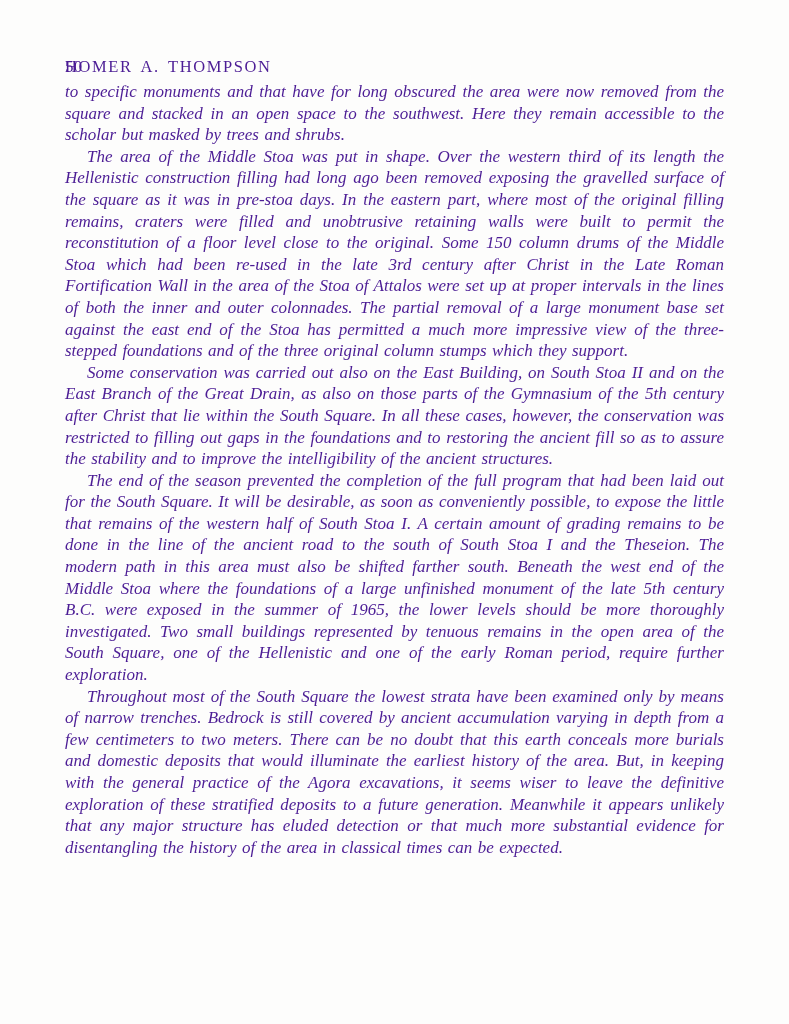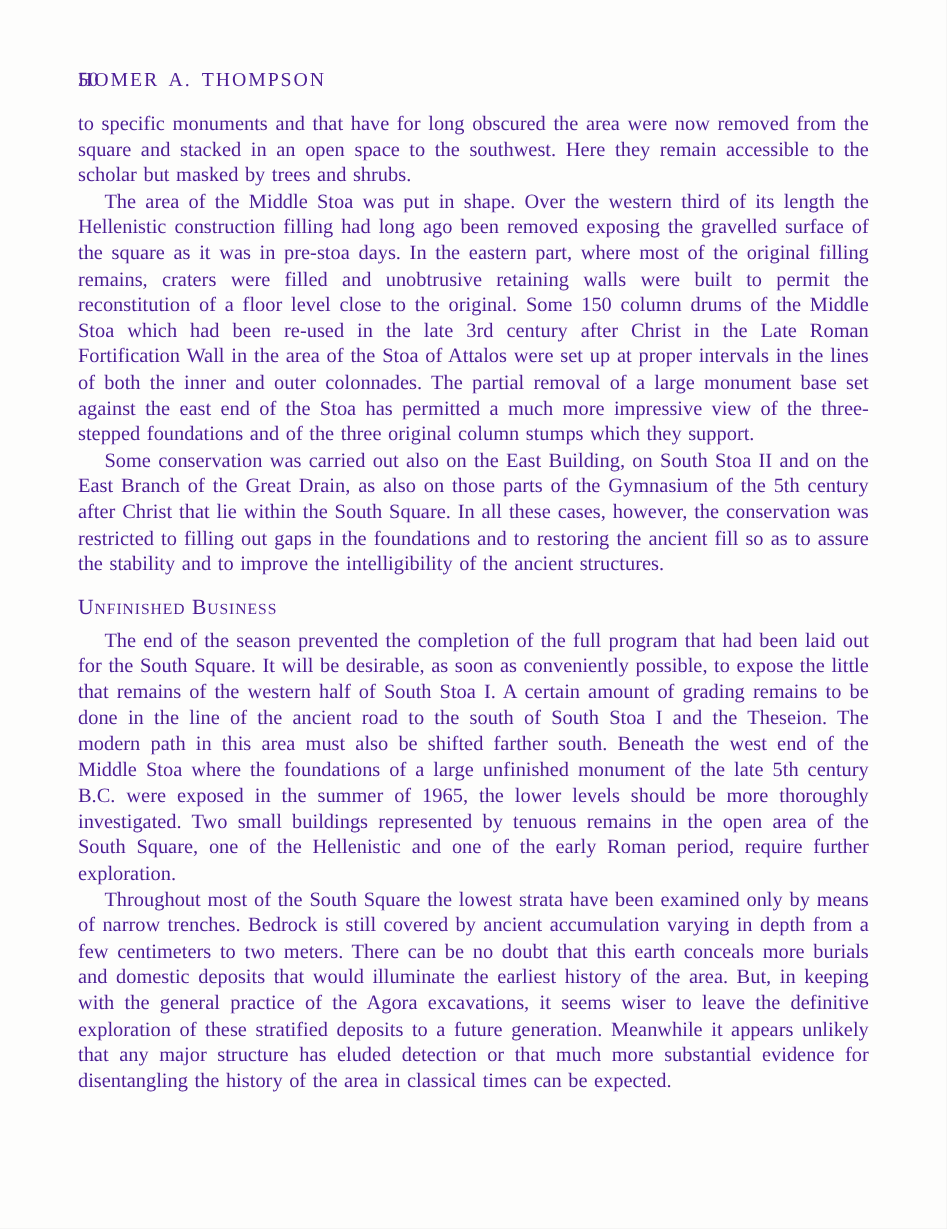--- a/index.html
+++ b/index.html
@@ -34,21 +34,22 @@
     font-size: 17px;
     letter-spacing: 0.3px;
   }
   .running-head {
     text-align: left;
     font-size: 16.5px;
     letter-spacing: 1.6px;
     word-spacing: 3px;
   }
   .body-text {
-    margin-top: 13px;
+    margin-top: 2px;
+    font-style: italic;
   }
   .body-text p {
     margin: 0;
     font-size: 17px;
     line-height: 21.6px;
     text-align: justify;
     word-spacing: 1.2px;
   }
   .body-text p.indent {
     text-indent: 22px;
@@ -71,20 +72,19 @@
     <div class="page-header">
       <span class="page-number">50</span>
       <div class="running-head">HOMER A. THOMPSON</div>
     </div>
 
     <div class="body-text">
       <p class="no-indent">to specific monuments and that have for long obscured the area were now removed from the square and stacked in an open space to the southwest. Here they remain accessible to the scholar but masked by trees and shrubs.</p>
       <p class="indent">The area of the Middle Stoa was put in shape. Over the western third of its length the Hellenistic construction filling had long ago been removed exposing the gravelled surface of the square as it was in pre-stoa days. In the eastern part, where most of the original filling remains, craters were filled and unobtrusive retaining walls were built to permit the reconstitution of a floor level close to the original. Some 150 column drums of the Middle Stoa which had been re-used in the late 3rd century after Christ in the Late Roman Fortification Wall in the area of the Stoa of Attalos were set up at proper intervals in the lines of both the inner and outer colonnades. The partial removal of a large monument base set against the east end of the Stoa has permitted a much more impressive view of the three-stepped foundations and of the three original column stumps which they support.</p>
       <p class="indent">Some conservation was carried out also on the East Building, on South Stoa II and on the East Branch of the Great Drain, as also on those parts of the Gymnasium of the 5th century after Christ that lie within the South Square. In all these cases, however, the conservation was restricted to filling out gaps in the foundations and to restoring the ancient fill so as to assure the stability and to improve the intelligibility of the ancient structures.</p>
 
-      <h2 class="section-heading">Unfinished Business</h2>
 
       <p class="indent">The end of the season prevented the completion of the full program that had been laid out for the South Square. It will be desirable, as soon as conveniently possible, to expose the little that remains of the western half of South Stoa I. A certain amount of grading remains to be done in the line of the ancient road to the south of South Stoa I and the Theseion. The modern path in this area must also be shifted farther south. Beneath the west end of the Middle Stoa where the foundations of a large unfinished monument of the late 5th century B.C. were exposed in the summer of 1965, the lower levels should be more thoroughly investigated. Two small buildings represented by tenuous remains in the open area of the South Square, one of the Hellenistic and one of the early Roman period, require further exploration.</p>
       <p class="indent">Throughout most of the South Square the lowest strata have been examined only by means of narrow trenches. Bedrock is still covered by ancient accumulation varying in depth from a few centimeters to two meters. There can be no doubt that this earth conceals more burials and domestic deposits that would illuminate the earliest history of the area. But, in keeping with the general practice of the Agora excavations, it seems wiser to leave the definitive exploration of these stratified deposits to a future generation. Meanwhile it appears unlikely that any major structure has eluded detection or that much more substantial evidence for disentangling the history of the area in classical times can be expected.</p>
     </div>
 
   </div>
 </div>
 
 </body></html>

